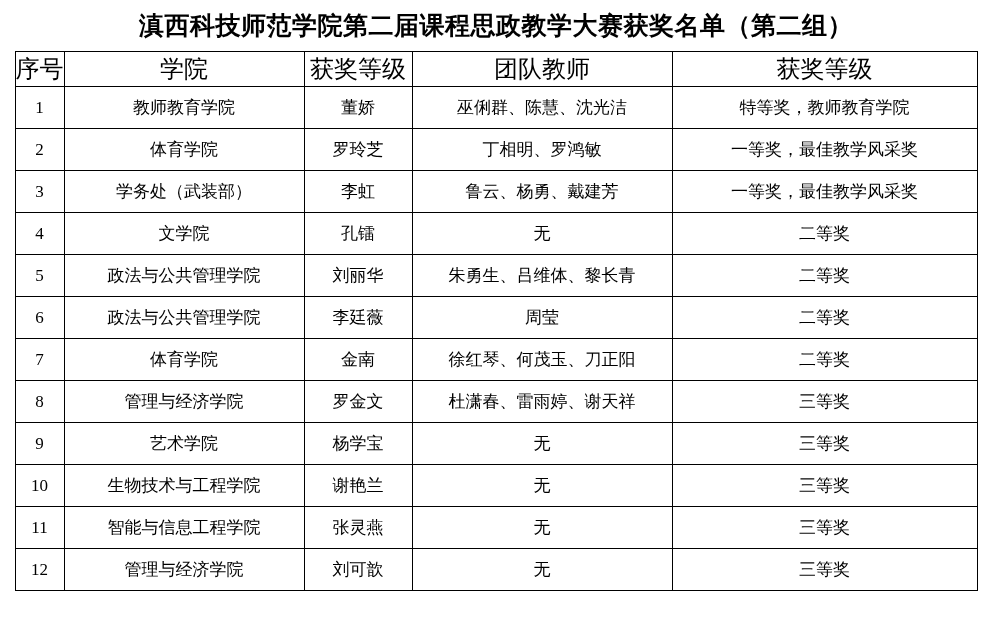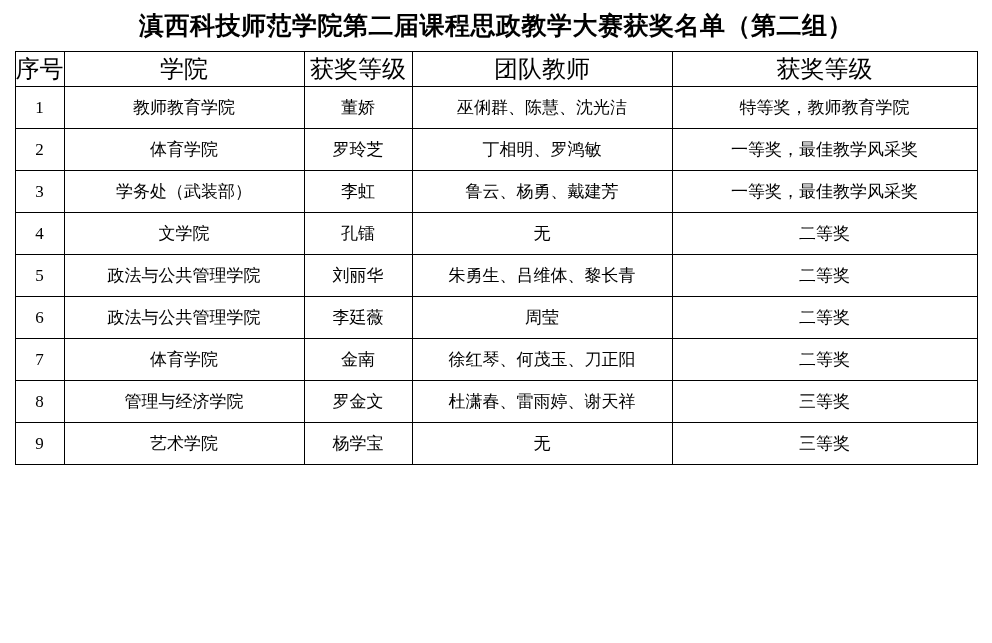--- a/index.html
+++ b/index.html
@@ -143,16 +143,37 @@
         <td>杜潇春、雷雨婷、谢天祥</td>
         <td>三等奖</td>
       </tr>
       <tr>
         <td>9</td>
         <td>艺术学院</td>
         <td>杨学宝</td>
         <td>无</td>
         <td>三等奖</td>
       </tr>
+      <tr>
+        <td>10</td>
+        <td>生物技术与工程学院</td>
+        <td>谢艳兰</td>
+        <td>无</td>
+        <td>三等奖</td>
+      </tr>
+      <tr>
+        <td>11</td>
+        <td>智能与信息工程学院</td>
+        <td>张灵燕</td>
+        <td>无</td>
+        <td>三等奖</td>
+      </tr>
+      <tr>
+        <td>12</td>
+        <td>管理与经济学院</td>
+        <td>刘可歆</td>
+        <td>无</td>
+        <td>三等奖</td>
+      </tr>
     </tbody>
   </table>
 
 </div>
 
 </body></html>

